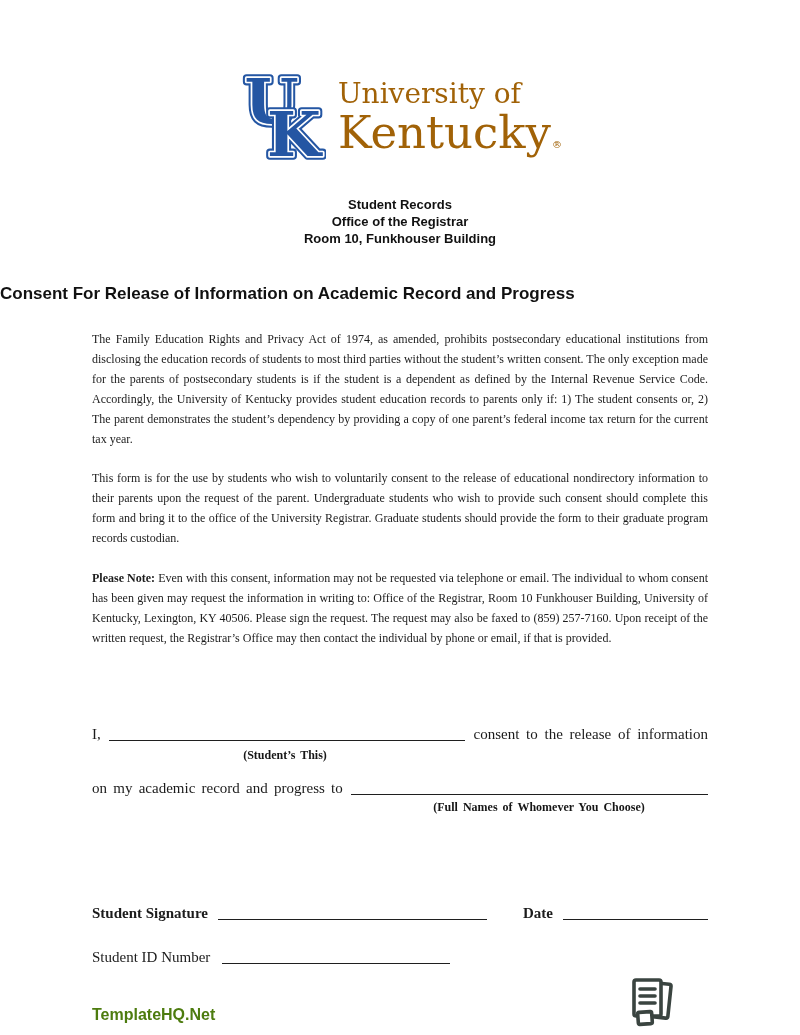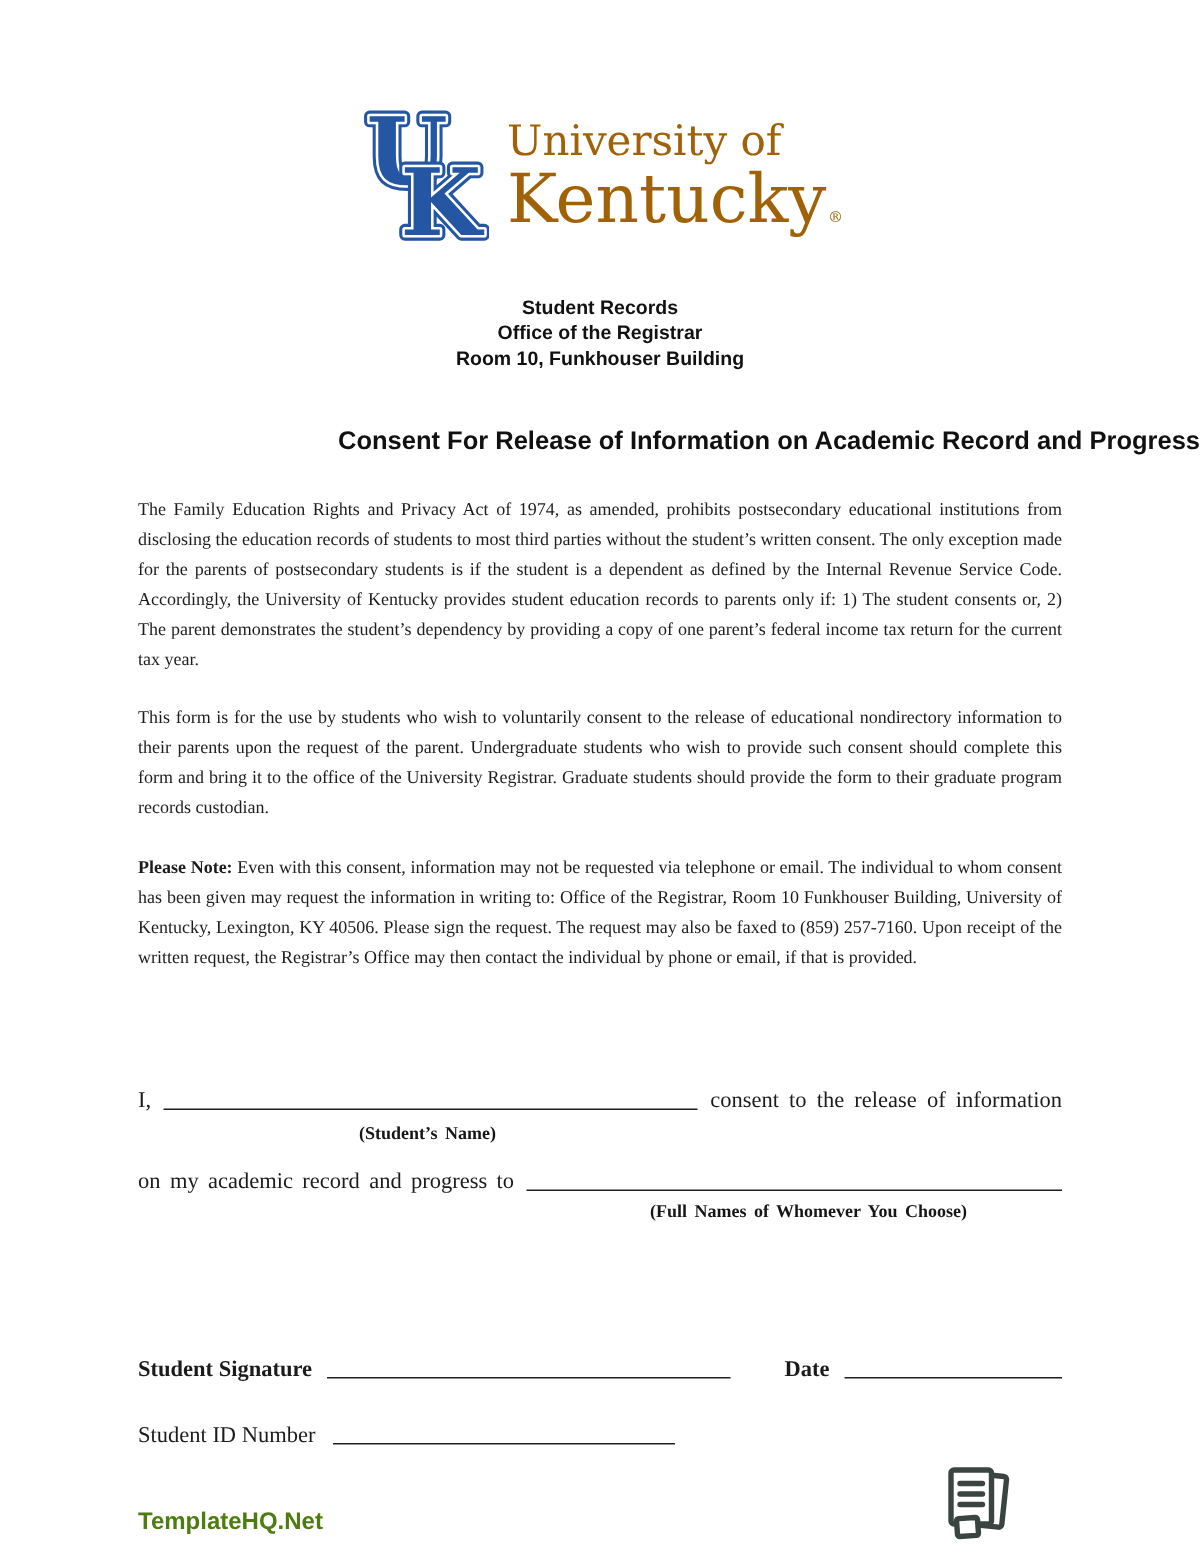--- a/index.html
+++ b/index.html
@@ -40,21 +40,21 @@
     text-align: center;
     font-family: "Liberation Sans", sans-serif;
     font-weight: bold;
     font-size: 13px;
     line-height: 17px;
     color: #111;
   }
   .doc-title {
     position: absolute;
     top: 284px; left: 0; right: 0;
-    text-align: right;
+    text-align: left;
     font-family: "Liberation Sans", sans-serif;
     font-weight: bold;
     font-size: 17px;
     color: #111;
   }
 
   
   .body-par {
     position: absolute;
     left: 92px; width: 616px;
@@ -171,21 +171,21 @@
 
   <p class="body-par p-ferpa">The Family Education Rights and Privacy Act of 1974, as amended, prohibits postsecondary educational institutions from disclosing the education records of students to most third parties without the student’s written consent. The only exception made for the parents of postsecondary students is if the student is a dependent as defined by the Internal Revenue Service Code. Accordingly, the University of Kentucky provides student education records to parents only if: 1) The student consents or, 2) The parent demonstrates the student’s dependency by providing a copy of one parent’s federal income tax return for the current tax year.</p>
   <p class="body-par p-formuse">This form is for the use by students who wish to voluntarily consent to the release of educational nondirectory information to their parents upon the request of the parent. Undergraduate students who wish to provide such consent should complete this form and bring it to the office of the University Registrar. Graduate students should provide the form to their graduate program records custodian.</p>
   <p class="body-par p-note"><span class="bold">Please Note:</span><span> Even with this consent, information may not be requested via telephone or email. The individual to whom consent has been given may request the information in writing to: Office of the Registrar, Room 10 Funkhouser Building, University of Kentucky, Lexington, KY 40506. Please sign the request. The request may also be faxed to (859) 257-7160. Upon receipt of the written request, the Registrar’s Office may then contact the individual by phone or email, if that is provided.</span></p>
 
   <div class="fill-row row-consent">
     <span class="label">I,</span>
     <span class="blank grow"></span>
     <span class="label after">consent to the release of information</span>
   </div>
-  <div class="caption cap-student">(Student’s Name)</div>
+  <div class="caption cap-student">(Student’s This)</div>
 
   <div class="fill-row row-progress">
     <span class="label">on my academic record and progress to</span>
     <span class="blank grow"></span>
   </div>
   <div class="caption cap-names">(Full Names of Whomever You Choose)</div>
 
 
   <div class="fill-row sig-row">
     <span class="label">Student Signature</span>

